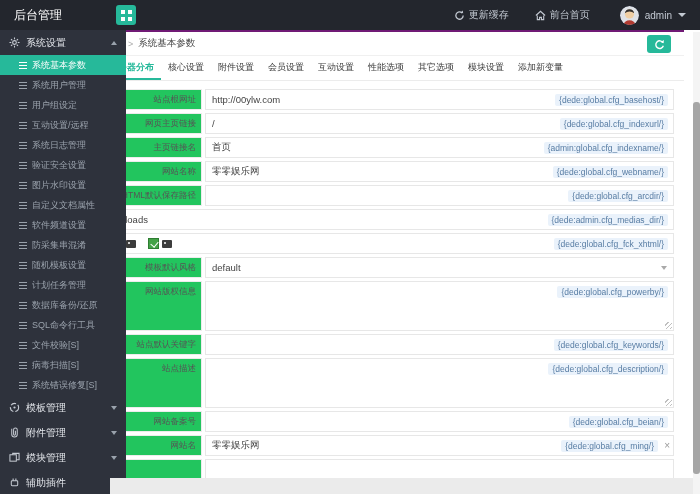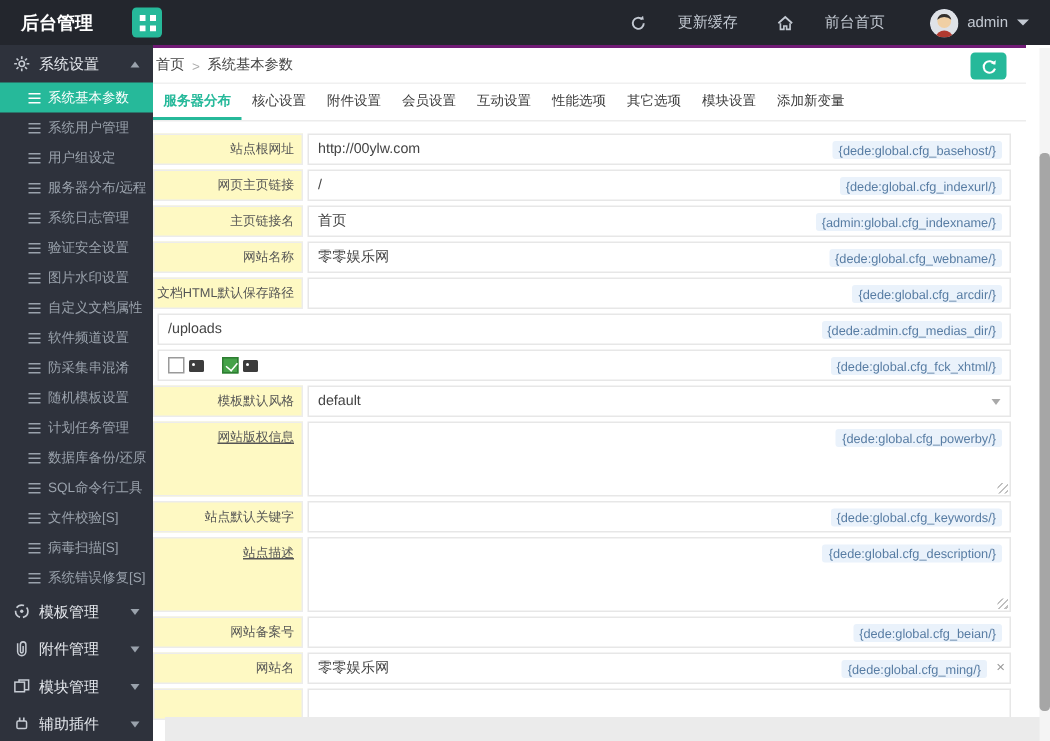--- a/index.html
+++ b/index.html
@@ -1,58 +1,58 @@
 <!DOCTYPE html>
 <html><head>
 <meta charset="utf-8">
 <style>
   * { margin:0; padding:0; box-sizing:border-box; }
   html,body { width:700px; height:494px; overflow:hidden; font-family:"Liberation Sans","DejaVu Sans",sans-serif; background:#fff; position:relative; }
 
   
   .header { position:absolute; top:0; left:0; width:700px; height:30px; background:#23262d; display:flex; align-items:center; z-index:20; }
-  .header-title { color:#fff; font-size:12px; font-weight:bold; padding-left:14px; width:88px; }
+  .header-title { color:#fff; font-size:12px; font-weight:normal; padding-left:14px; width:116px; }
   .logo-box { width:20px; height:20px; background:#26b99a; border-radius:3px; display:flex; align-items:center; justify-content:center; }
   .header-right { margin-left:auto; display:flex; align-items:center; padding-right:14px; color:#c3c9d2; font-size:10px; }
-  .header-action { display:flex; align-items:center; gap:21px; margin-left:26px; cursor:pointer; }
+  .header-action { display:flex; align-items:center; gap:4px; margin-left:26px; cursor:pointer; }
   .header-user { display:flex; align-items:center; gap:6px; margin-left:30px; cursor:pointer; }
   .avatar { width:19px; height:19px; border-radius:50%; overflow:hidden; background:#596070; display:block; }
   .caret-down-sm { width:0; height:0; border-left:4px solid transparent; border-right:4px solid transparent; border-top:4px solid #c3c9d2; }
 
   
-  .sidebar { position:absolute; top:30px; left:0; width:102px; height:464px; background:#2e323c; z-index:10; }
+  .sidebar { position:absolute; top:30px; left:0; width:126px; height:464px; background:#2e323c; z-index:10; }
   .group-header { display:flex; align-items:center; height:25px; padding:0 9px; color:#e4e7ec; font-size:10px; gap:6px; cursor:pointer; }
   .group-caret { margin-left:auto; }
   .caret-up { width:0; height:0; border-left:3.5px solid transparent; border-right:3.5px solid transparent; border-bottom:4px solid #9aa2ac; }
   .caret-down { width:0; height:0; border-left:3.5px solid transparent; border-right:3.5px solid transparent; border-top:4px solid #9aa2ac; }
   .side-item { display:flex; align-items:center; height:20px; padding-left:19px; color:#9aa2ac; font-size:9px; gap:5px; cursor:pointer; white-space:nowrap; }
   .side-item.active { background:#26b99a; color:#fff; }
   .menu-lines { display:inline-block; width:8px; height:1px; background:currentColor; box-shadow:0 -3px 0 currentColor, 0 3px 0 currentColor; flex:none; }
 
   
   .content { position:absolute; left:94px; top:30px; width:590px; height:400px; background:#fff; border-top:2px solid #701a75; }
   .breadcrumb-bar { height:24px; display:flex; align-items:center; padding:0 10px; border-bottom:1px solid #f0f0f0; font-size:9.5px; color:#444; position:relative; }
   .crumb-sep { color:#aaa; margin:0 5px; font-size:9px; }
   .refresh-btn { position:absolute; right:13px; top:3px; width:24px; height:18px; background:#26b99a; border:none; border-radius:3px; display:flex; align-items:center; justify-content:center; cursor:pointer; }
   .tabs { display:flex; align-items:stretch; height:25px; padding:0 8px; border-bottom:1px solid #ececec; }
   .tab { font-size:9px; color:#3c3c3c; padding:0 7px; display:flex; align-items:center; cursor:pointer; border-bottom:2px solid transparent; }
   .tab.active { color:#26b99a; font-weight:bold; border-bottom-color:#26b99a; }
 
   
   .form { padding:8px 10px 0 8px; }
   .frow { display:flex; margin-bottom:3px; }
-  .flabel { width:100px; flex:none; background:#fef9c3; border:1px solid #ececec; color:#555; font-size:8.5px; display:flex; align-items:center; justify-content:flex-end; padding:0 5px; height:21px; white-space:nowrap; }
+  .flabel { width:100px; flex:none; background:#22c55e; border:1px solid #ececec; color:#555; font-size:8.5px; display:flex; align-items:center; justify-content:flex-end; padding:0 5px; height:21px; white-space:nowrap; }
   .finput { flex:1; border:1px solid #e7e7e7; margin-left:3px; position:relative; display:flex; align-items:center; padding:0 6px; height:21px; background:#fff; }
   .fvalue { border:none; outline:none; flex:1; font-size:9.5px; color:#444; background:transparent; height:100%; padding:0; font-family:inherit; min-width:0; }
   .fhint { position:absolute; right:5px; top:50%; transform:translateY(-50%); font-size:8.5px; color:#577ca3; background:#eaf2fb; padding:1px 4px; border-radius:2px; white-space:nowrap; }
   .frow.ta .flabel { align-items:flex-start; padding-top:4px; }
   .frow.ta .finput { align-items:flex-start; padding-top:3px; }
   .frow.ta textarea.fvalue { resize:none; }
   .frow.ta .fhint { top:4px; transform:none; }
-  .frow.h50 .flabel, .frow.h50 .finput { height:50px;text-decoration:underline; }
+  .frow.h50 .flabel, .frow.h50 .finput { height:50px; }
   .resize-handle { position:absolute; right:1px; bottom:1px; width:7px; height:7px; background:repeating-linear-gradient(135deg, transparent 0 2px, #c0c0c0 2px 3px); }
   .select-caret { margin-left:auto; width:0; height:0; border-left:3.5px solid transparent; border-right:3.5px solid transparent; border-top:4px solid #a9a9a9; }
   .radio-box { width:11px; height:11px; border:1px solid #9a9a9a; background:#fff; display:inline-block; margin-right:3px; flex:none; cursor:pointer; }
   .radio-box.checked { background:#44a248; border-color:#2e7d32; position:relative; }
   .radio-box.checked::after { content:""; position:absolute; left:2.5px; top:1px; width:4px; height:6px; border:solid #fff; border-width:0 1.5px 1.5px 0; transform:rotate(40deg); }
   .img-glyph { width:10px; height:8px; background:#3c3c3c; display:inline-block; margin-right:12px; border-radius:1px; position:relative; flex:none; }
   .img-glyph::after { content:""; position:absolute; left:2px; top:2px; width:2px; height:2px; background:#fff; border-radius:50%; }
   .close-x { position:absolute; right:3px; top:50%; transform:translateY(-50%); color:#9a9a9a; font-size:10px; cursor:pointer; line-height:1; }
   .has-close .fhint { right:15px; }
 
@@ -139,21 +139,21 @@
   <div class="side-item">
       <span class="menu-lines"></span>
       <span>系统用户管理</span>
     </div>
   <div class="side-item">
       <span class="menu-lines"></span>
       <span>用户组设定</span>
     </div>
   <div class="side-item">
       <span class="menu-lines"></span>
-      <span>服务器分布/远程</span>
+      <span>互动设置/远程</span>
     </div>
   <div class="side-item">
       <span class="menu-lines"></span>
       <span>系统日志管理</span>
     </div>
   <div class="side-item">
       <span class="menu-lines"></span>
       <span>验证安全设置</span>
     </div>
   <div class="side-item">

